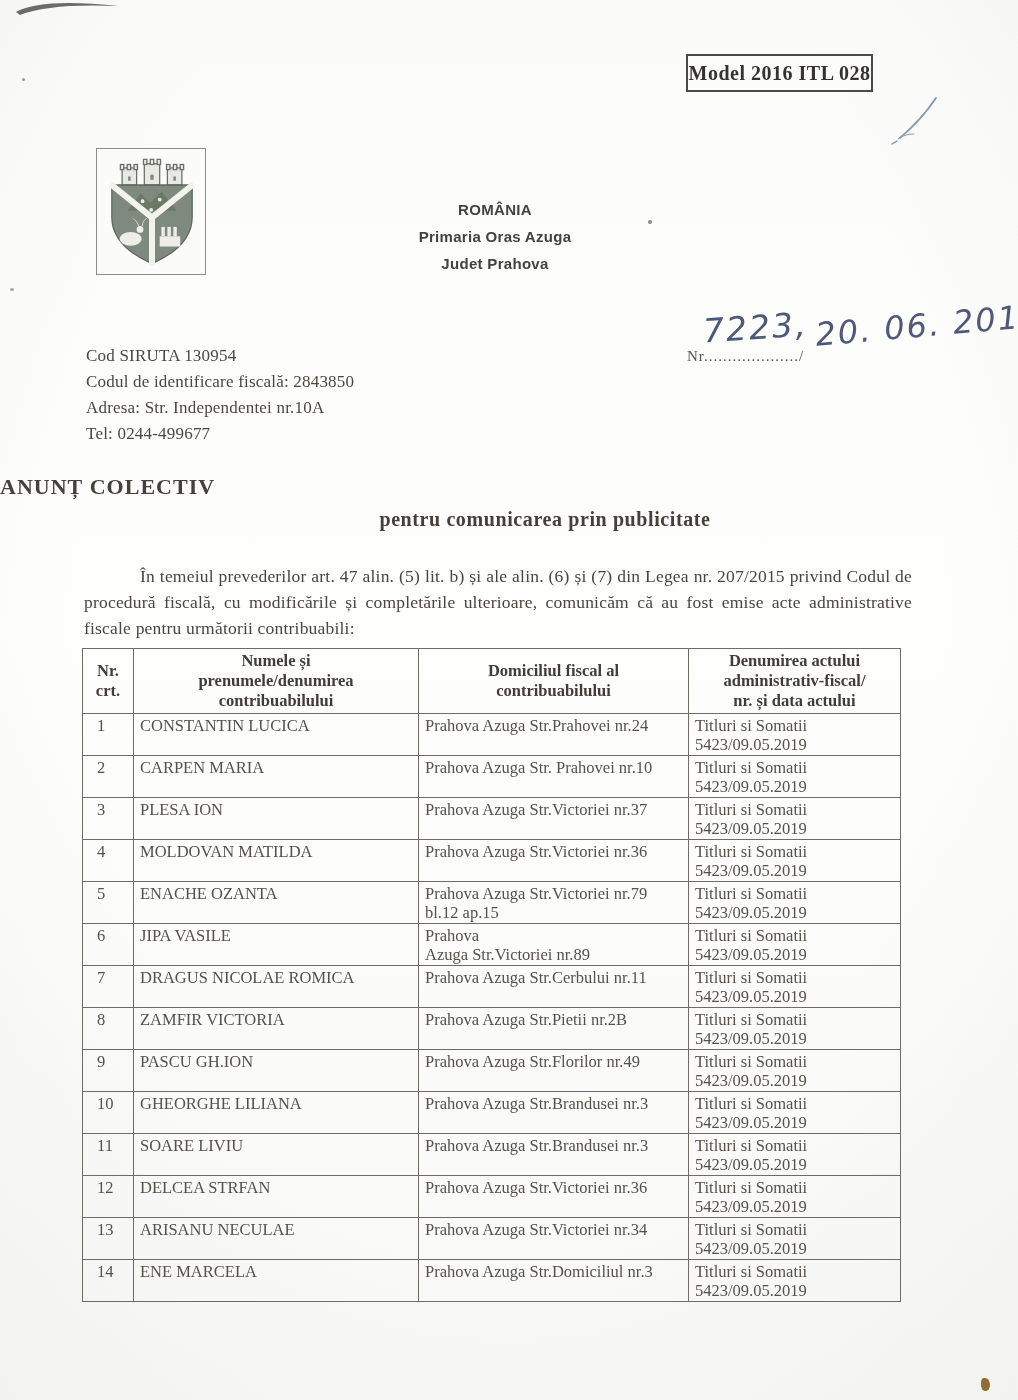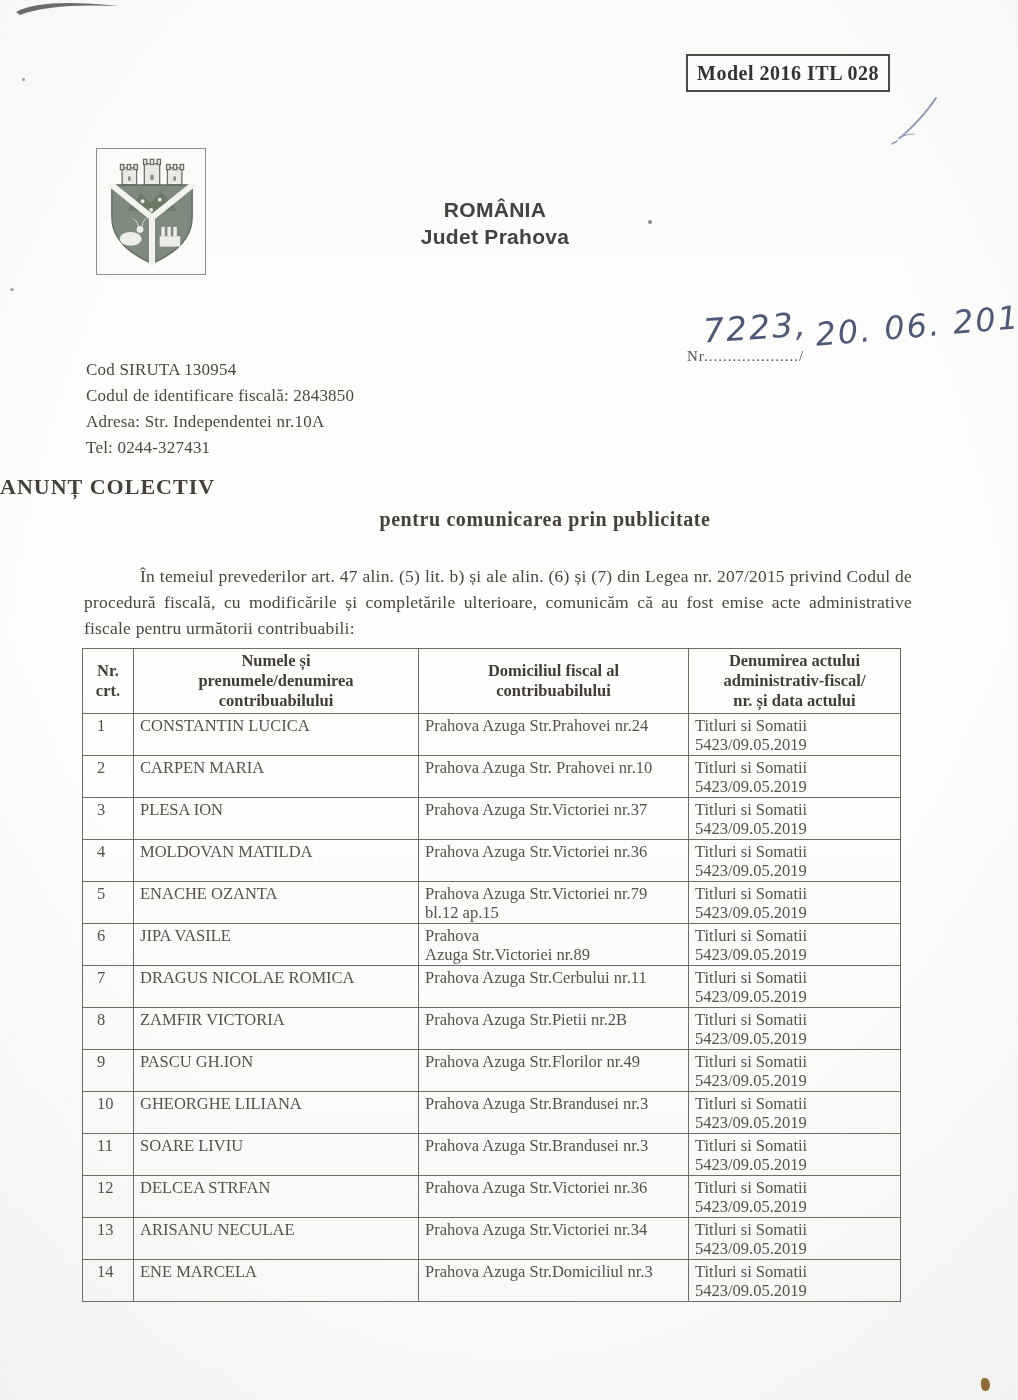--- a/index.html
+++ b/index.html
@@ -12,48 +12,48 @@
   }
   .page {
     position: absolute; inset: 0;
     background:
       radial-gradient(ellipse at 50% 40%, rgba(255,255,255,0) 60%, rgba(224,226,224,0.25) 100%),
       linear-gradient(180deg, #fbfbfa 0%, #fefefd 45%, #f8f8f6 100%);
   }
 
   
   .model-box {
-    position: absolute; left: 686px; top: 54px; width: 204px; height: 38px;
+    position: absolute; left: 686px; top: 54px; width: 187px; height: 38px;
     border: 2px solid #4a4a46;
     display: flex; align-items: center; justify-content: center;
     font-weight: bold; font-size: 20px; color: #35332f; letter-spacing: 0.5px;
     background: #fcfcfb;
   }
 
   
   .pen-mark { position: absolute; left: 878px; top: 92px; }
 
   
   .coa-box {
     position: absolute; left: 96px; top: 148px; width: 110px; height: 127px;
     border: 1px solid #8d8d89; background: #fbfbfa; padding: 6px 8px;
   }
 
   
   .gov-header {
     position: absolute; left: 320px; top: 196px; width: 350px;
     text-align: center;
     font-family: "Liberation Sans", sans-serif;
-    font-weight: bold; font-size: 21px; line-height: 27px; color: #44423f;
+    font-weight: bold; font-size: 15px; line-height: 27px; color: #44423f;
     letter-spacing: 0.3px;
   }
 
   
   .ident {
-    position: absolute; left: 86px; top: 357px;
+    position: absolute; left: 86px; top: 343px;
     font-size: 17px; line-height: 26px; color: #4c483f; letter-spacing: 0.2px;
   }
 
   
   .nr-line { position: absolute; left: 685px; top: 312px; width: 320px; height: 70px; }
   .nr-printed {
     position: absolute; left: 2px; top: 36px;
     font-size: 15px; color: #55504a; letter-spacing: 1px;
   }
   .hand { font-family: "DejaVu Sans", sans-serif; font-style: italic; color: #4e5878; }
@@ -176,28 +176,29 @@
       <g stroke="#f3f3ee" stroke-width="7" fill="none" stroke-linecap="square">
         <path d="M9,35 L55,72"></path>
         <path d="M101,35 L55,72"></path>
         <path d="M55,72 L55,125"></path>
       </g>
     </svg>
   </div>
 
   <div class="gov-header">
     <div>ROMÂNIA</div>
+    <div>Primaria Oras Azuga</div>
     <div>Judet Prahova</div>
   </div>
 
   <div class="ident">
     <div>Cod SIRUTA 130954</div>
     <div>Codul de identificare fiscală: 2843850</div>
     <div>Adresa: Str. Independentei nr.10A</div>
-    <div>Tel:  0244-327431</div>
+    <div>Tel:  0244-499677</div>
   </div>
 
   <div class="nr-line">
     <span class="nr-printed">Nr..................../</span>
     <span class="hand hand-number">7223,</span>
     <span class="hand hand-date">20. 06. 2019</span>
   </div>
 
   <div class="doc-title">ANUNȚ COLECTIV</div>
   <div class="doc-subtitle">pentru comunicarea prin publicitate</div>

